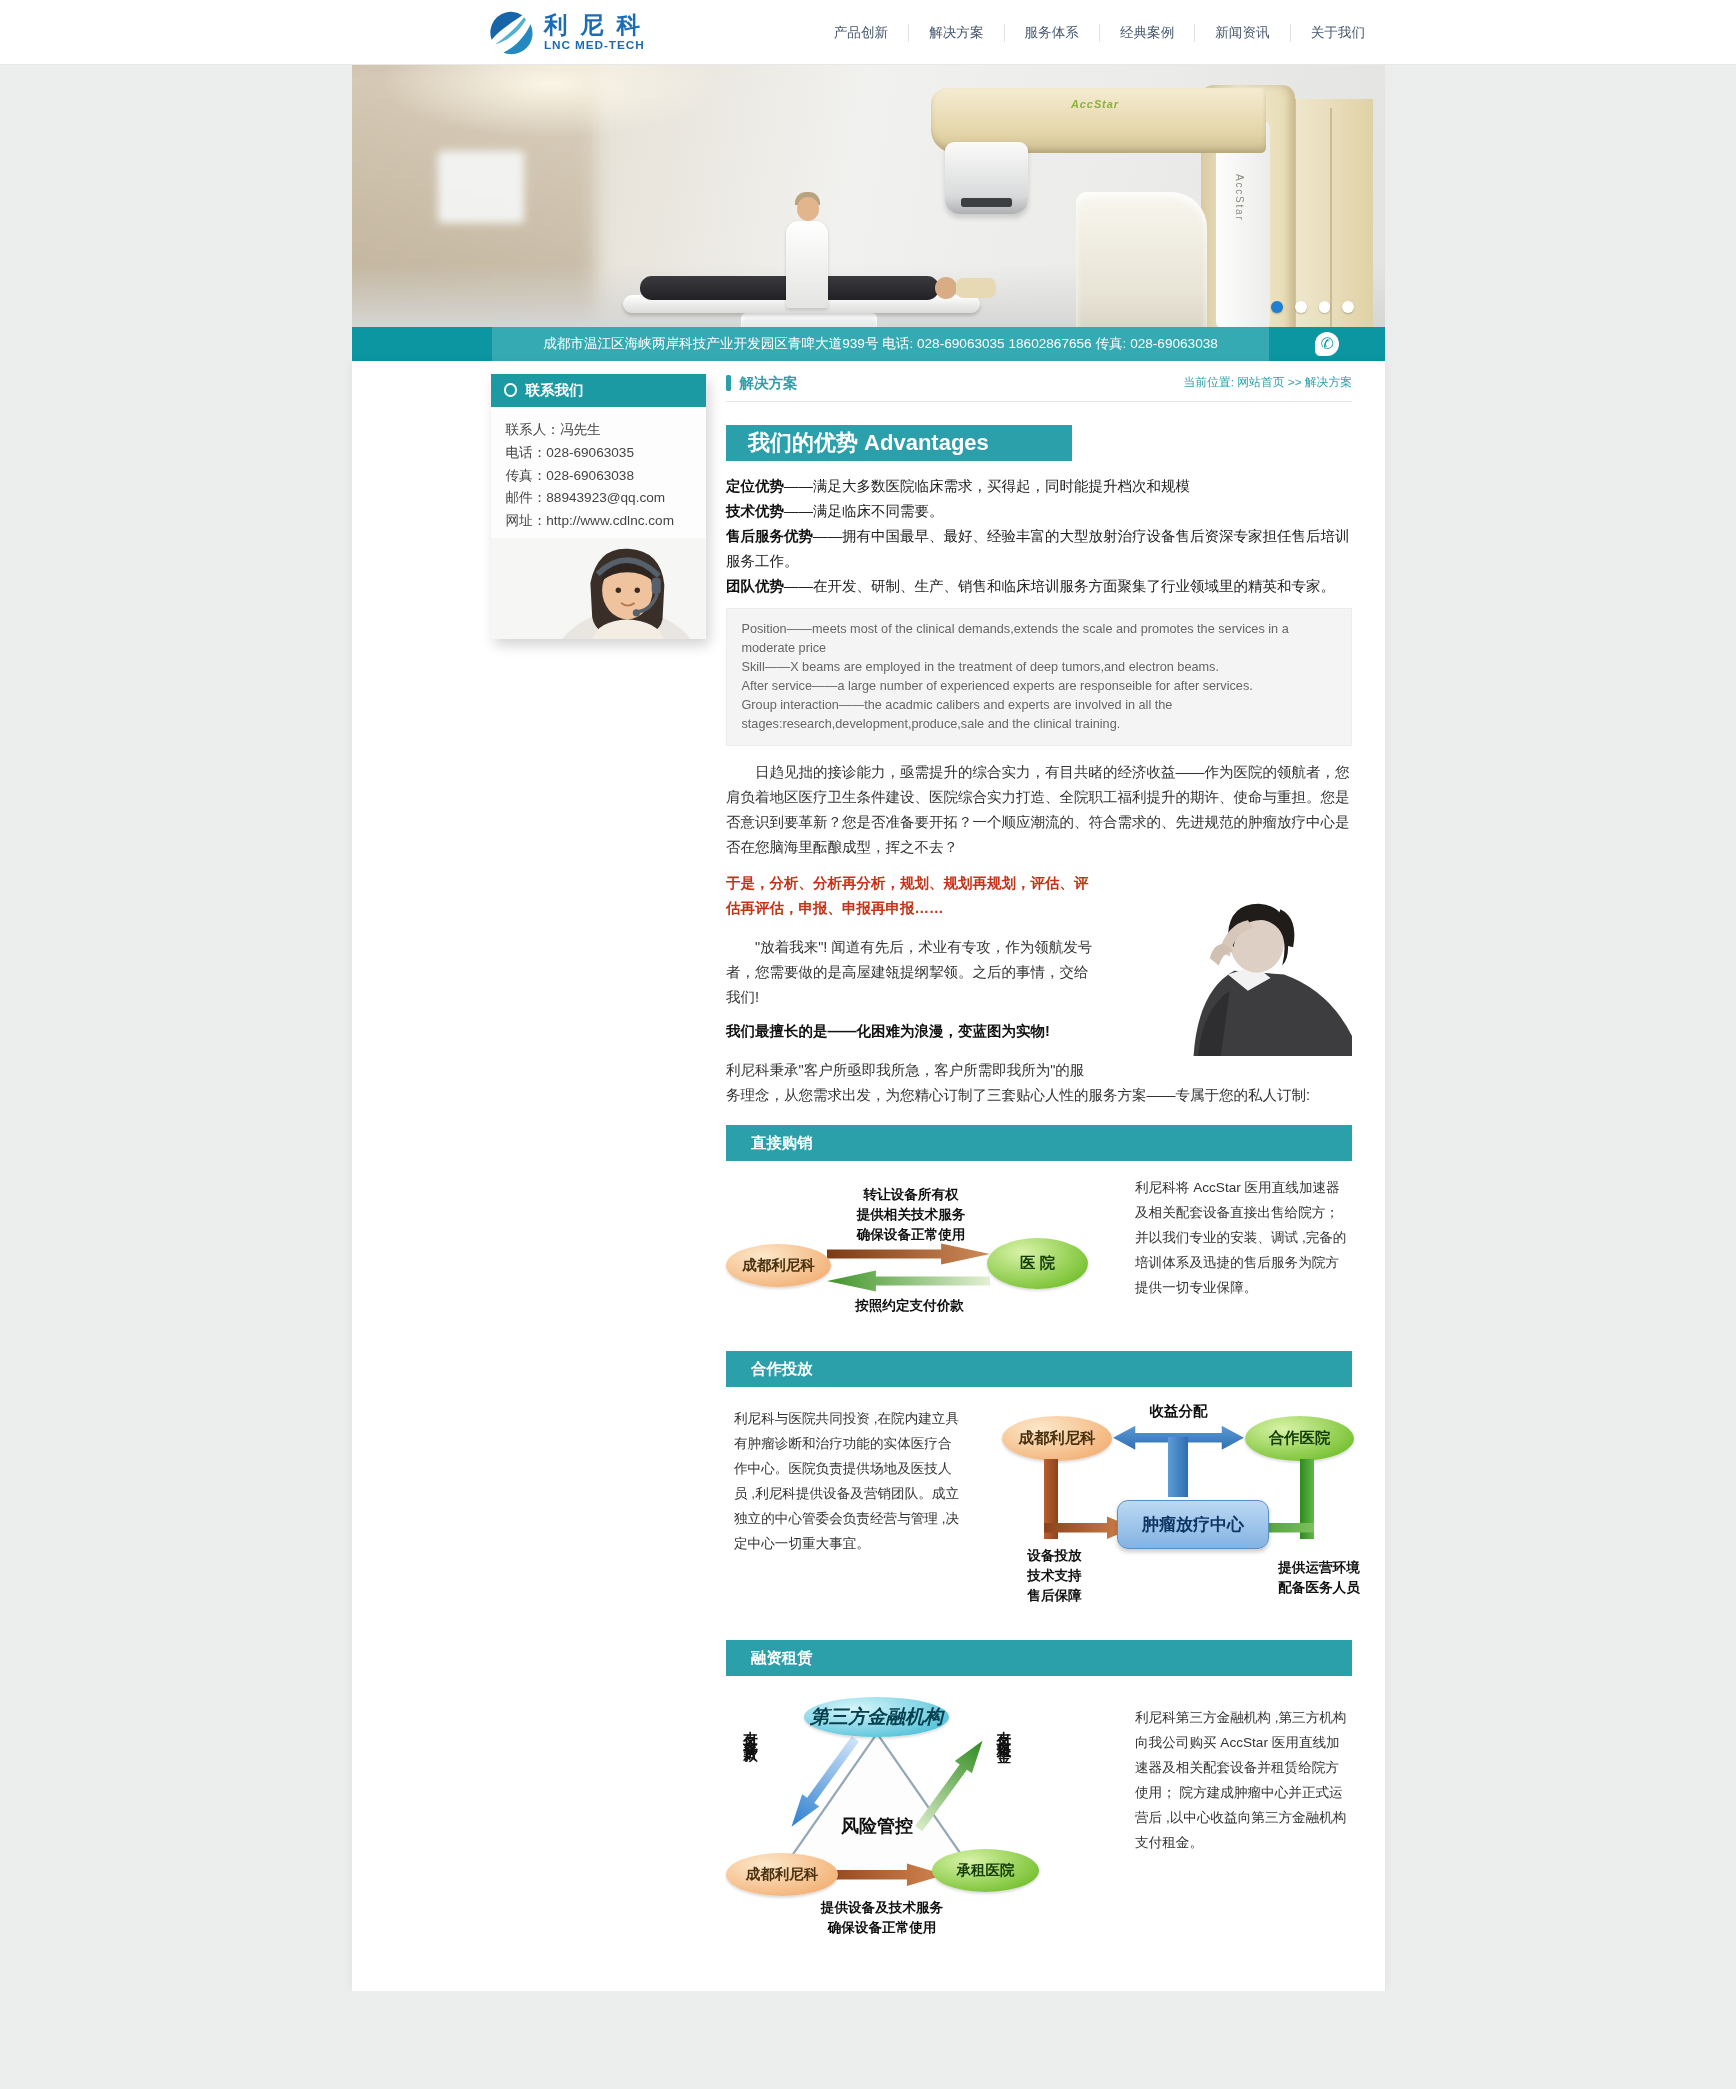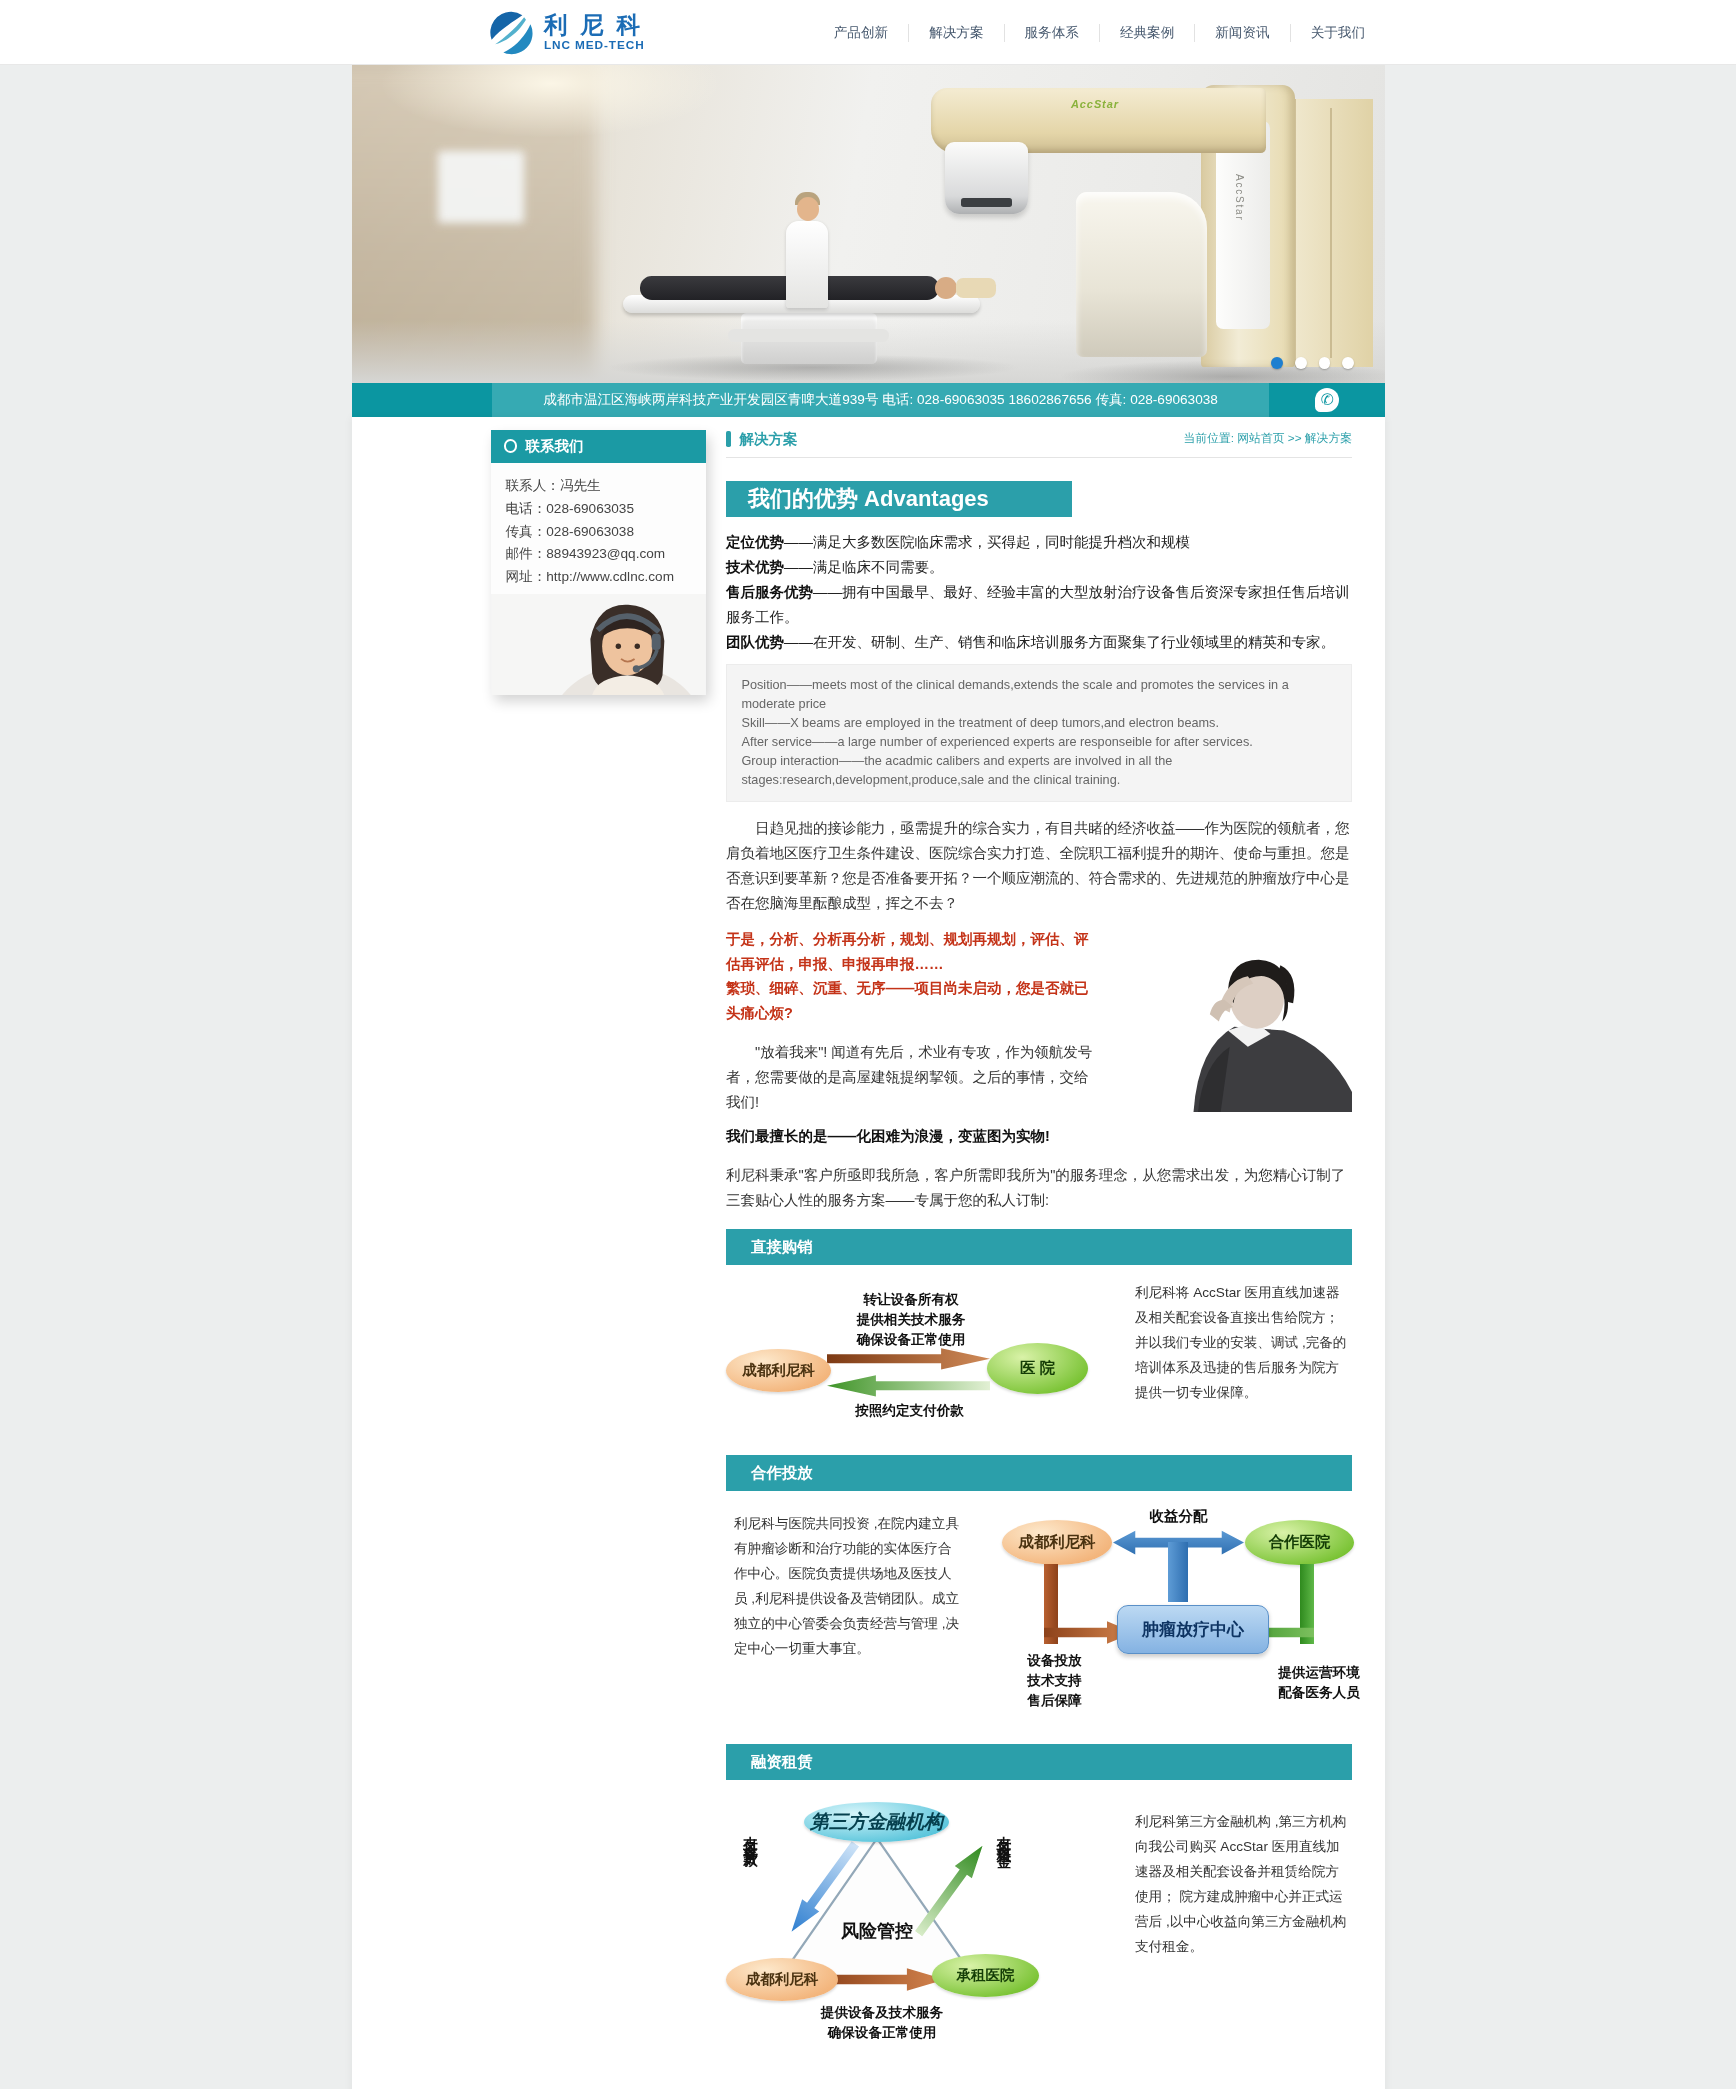--- a/index.html
+++ b/index.html
@@ -16,21 +16,21 @@
   .header-inner { display: flex; align-items: center; height: 65px; }
   .logo { display: flex; align-items: center; margin-left: 136px; cursor: pointer; }
   .logo-mark { width: 47px; height: 47px; margin-right: 9px; }
   .logo-cn { display: block; font-size: 23.5px; font-weight: bold; color: #1b6cb5; letter-spacing: 12.7px; line-height: 25px; }
   .logo-en { display: block; font-size: 11.8px; font-weight: bold; color: #1b6cb5; letter-spacing: 0.9px; }
   .main-nav { margin-left: auto; display: flex; height: 36px; align-items: center; }
   .nav-item { font-size: 13.6px; color: #46586e; padding: 0 20px; border-left: 0.9px solid #e2e2e2; cursor: pointer; text-decoration: none; line-height: 18px; }
   .nav-item:first-child { border-left: none; }
 
   
-  .banner { height: 318px; position: relative; overflow: hidden;
+  .banner { height: 262px; position: relative; overflow: hidden;
     background: linear-gradient(100deg, #c9bca8 0%, #e6e1d6 22%, #f1f1ef 48%, #ebebe9 75%, #e3e3e1 100%); text-decoration: underline; }
   .bn-blur1 { position: absolute; left: -27px; top: 0; width: 271px; height: 329px;
     background: linear-gradient(180deg, #d9cdb9, #c3b59e 60%, #b8a98f); filter: blur(9px); opacity: .8; }
   .bn-screen { position: absolute; left: 86px; top: 86px; width: 86px; height: 72px; background: #f6f8f8; border-radius: 3.6px; filter: blur(4.5px); opacity: .9; }
   .bn-glow { position: absolute; left: 27px; top: -36px; width: 344px; height: 109px; background: radial-gradient(ellipse, rgba(255,250,235,.9), rgba(255,250,235,0) 70%); }
   .bn-floor { position: absolute; left: 0; bottom: 0; width: 100%; height: 63px; background: linear-gradient(180deg, rgba(200,200,198,0), #d6d6d4); }
   .mc-shadow { position: absolute; background: radial-gradient(ellipse, rgba(90,90,90,.35), rgba(90,90,90,0) 70%); }
   
   .mc-arm { position: absolute; left: 579px; top: 22.6px; width: 335px; height: 65px; border-radius: 16.3px 5.4px 5.4px 23.5px;
     background: linear-gradient(180deg, #f4ecd2, #e4d5a8 70%, #cdbd92); box-shadow: inset 0 -3.6px 5.4px rgba(120,100,60,.25); }
@@ -256,21 +256,20 @@
           <ellipse cx="160" cy="86" rx="30" ry="34" fill="#ddcfc4"></ellipse>
           <path d="M128 78 Q130 44 162 44 Q196 46 194 86 Q196 104 188 112 Q198 70 168 62 Q140 60 134 92 Z" fill="#1f1c1a"></path>
           <path d="M186 50 Q206 60 200 92 L192 90 Q196 64 184 56 Z" fill="#1f1c1a"></path>
           <path d="M118 96 Q128 66 150 62 L156 70 Q134 76 130 102 Z" fill="#d6c7ba"></path>
           <path d="M108 104 Q112 88 124 88 L134 96 Q122 98 118 112 Z" fill="#cfc0b2"></path>
           <path d="M95 212 Q100 160 130 140 L120 212 Z" fill="#2e2e30"></path>
         </svg>
       </div>
 
       <div class="red-para">于是，分析、分析再分析，规划、规划再规划，评估、评估再评估，申报、申报再申报……</div>
-      <div class="red-para" style="margin-top:0;">繁琐、细碎、沉重、无序——项目尚未启动，您是否就已头痛心烦?</div>
 
       <p class="para indent">"放着我来"!  闻道有先后，术业有专攻，作为领航发号者，您需要做的是高屋建瓴提纲挈领。之后的事情，交给我们!</p>
 
       <div class="bold-para">我们最擅长的是——化困难为浪漫，变蓝图为实物!</div>
 
       <p class="para">利尼科秉承"客户所亟即我所急，客户所需即我所为"的服务理念，从您需求出发，为您精心订制了三套贴心人性的服务方案——专属于您的私人订制:</p>
 
       <div class="sec-bar">直接购销</div>
       <div class="dblock" style="height:161px;">
         <div class="dlabel" style="left:90px; top:12px; width:190px;">

